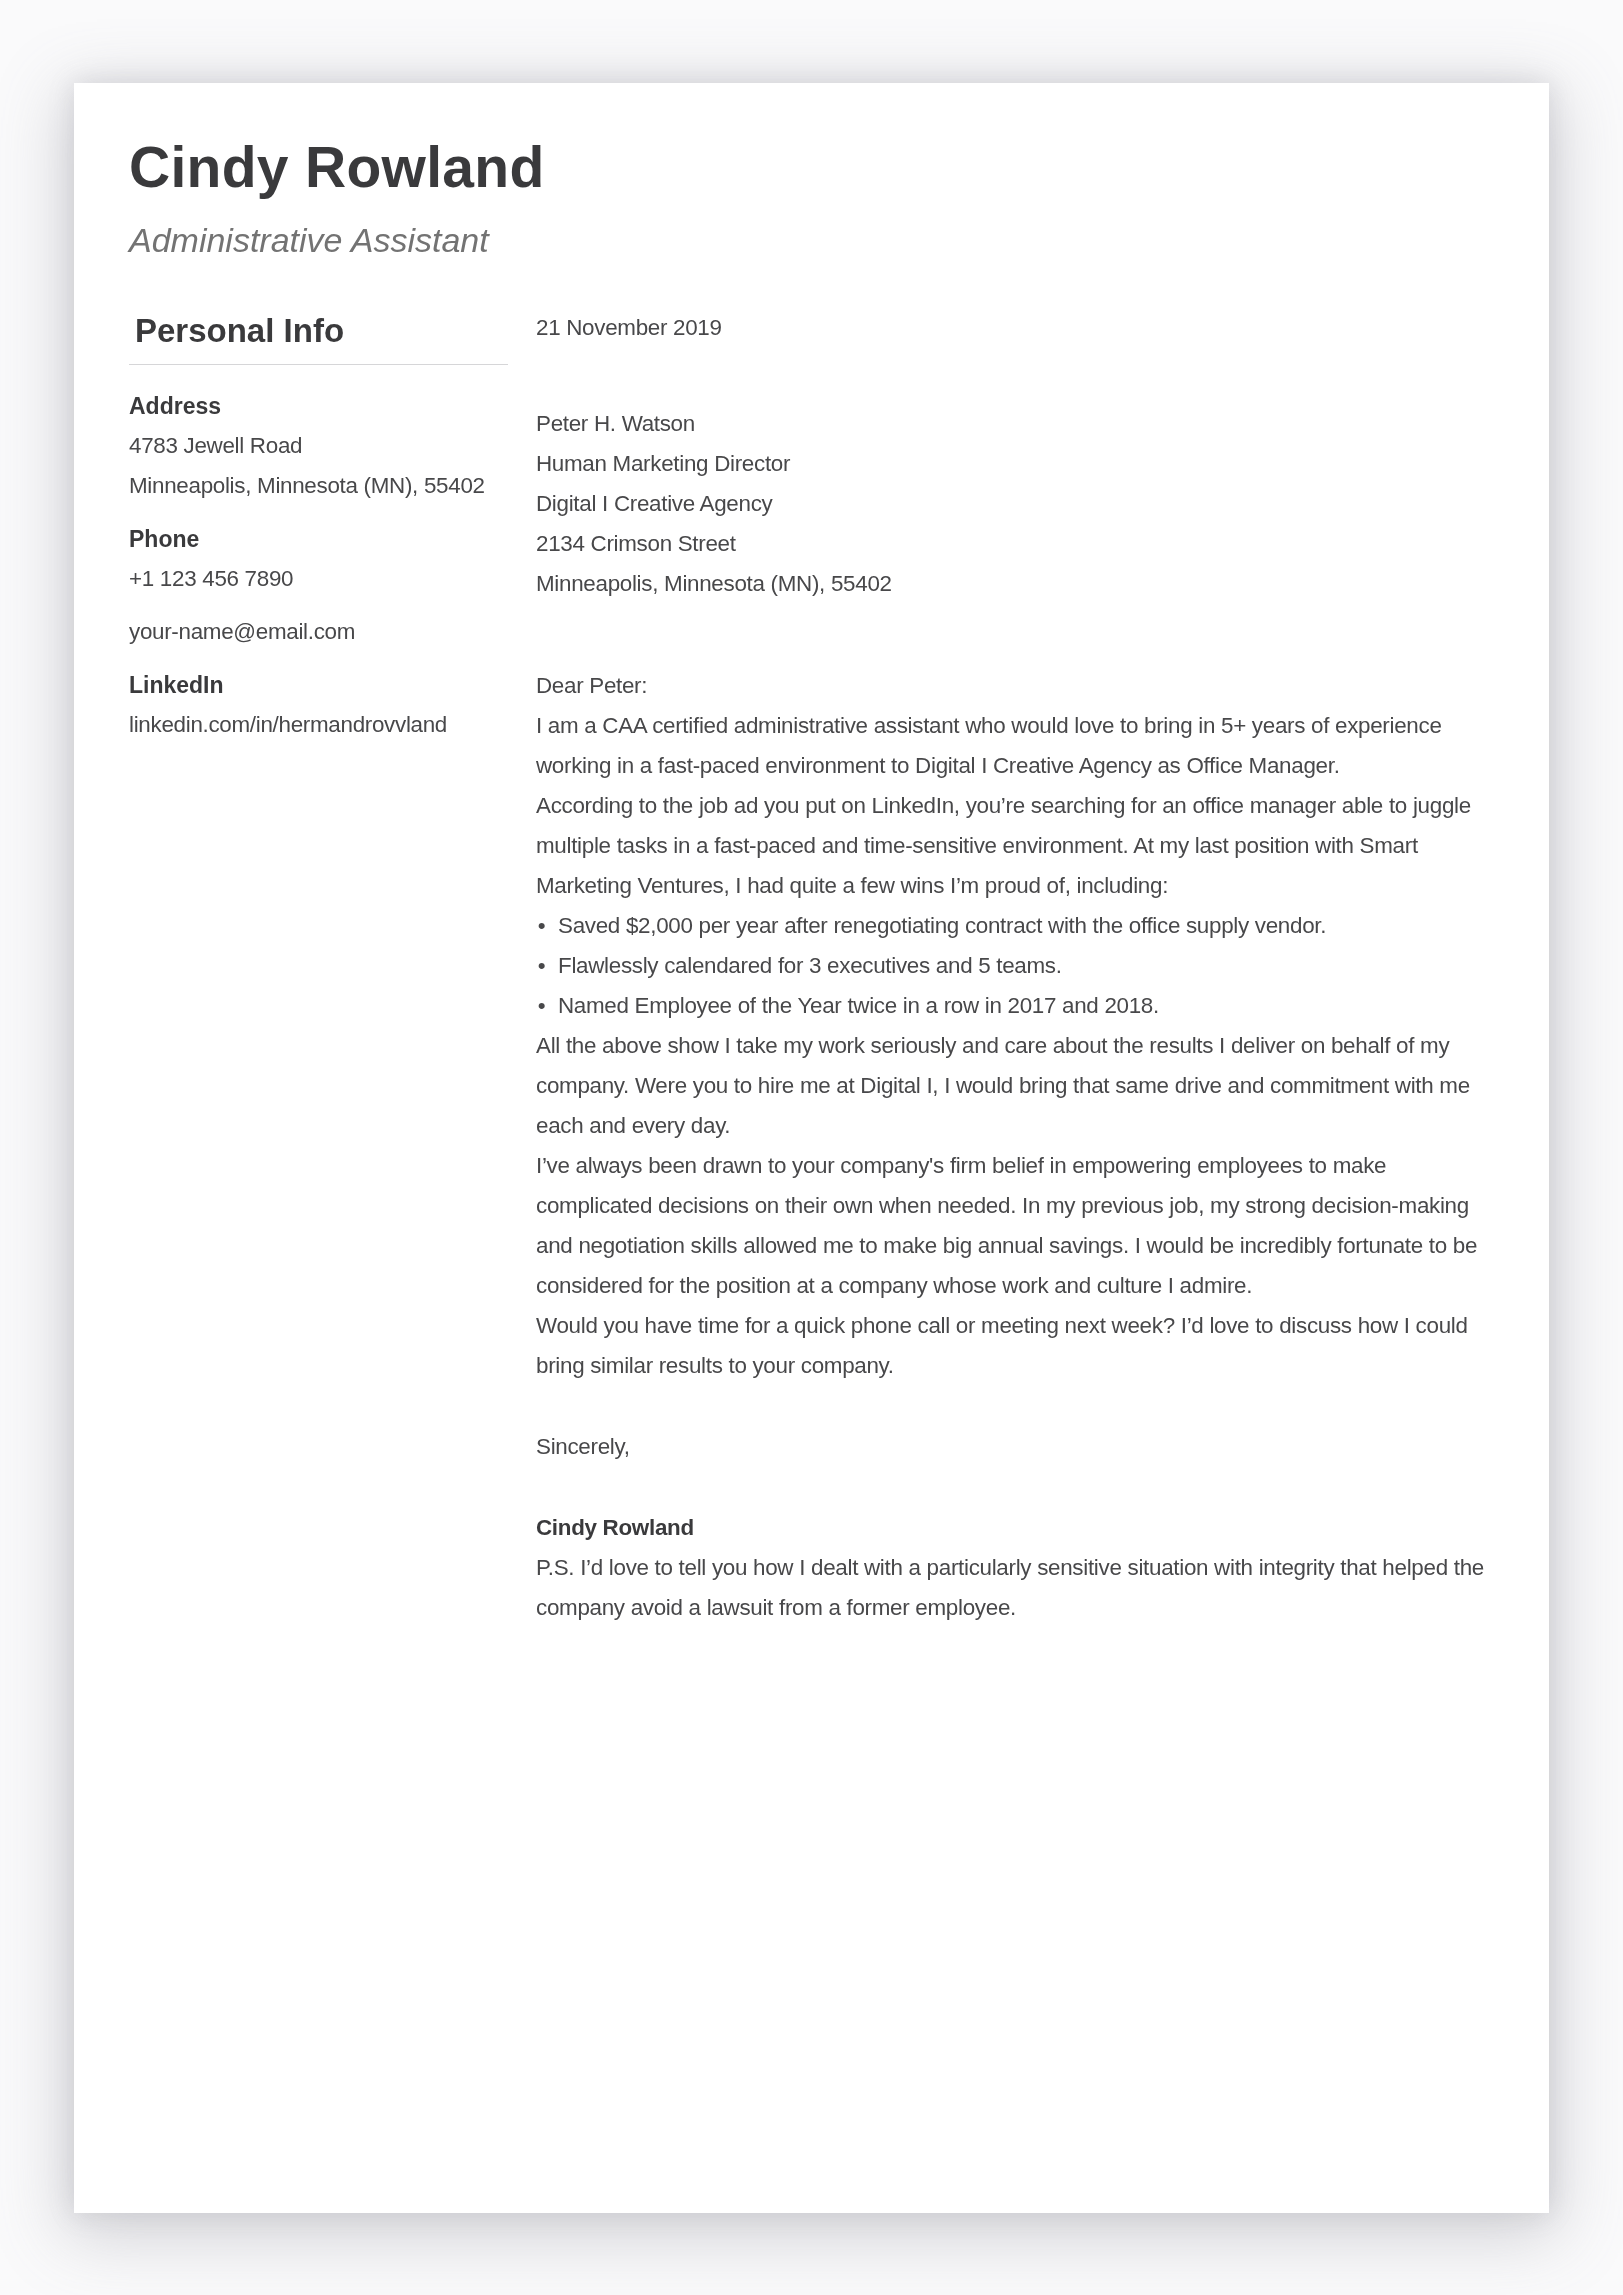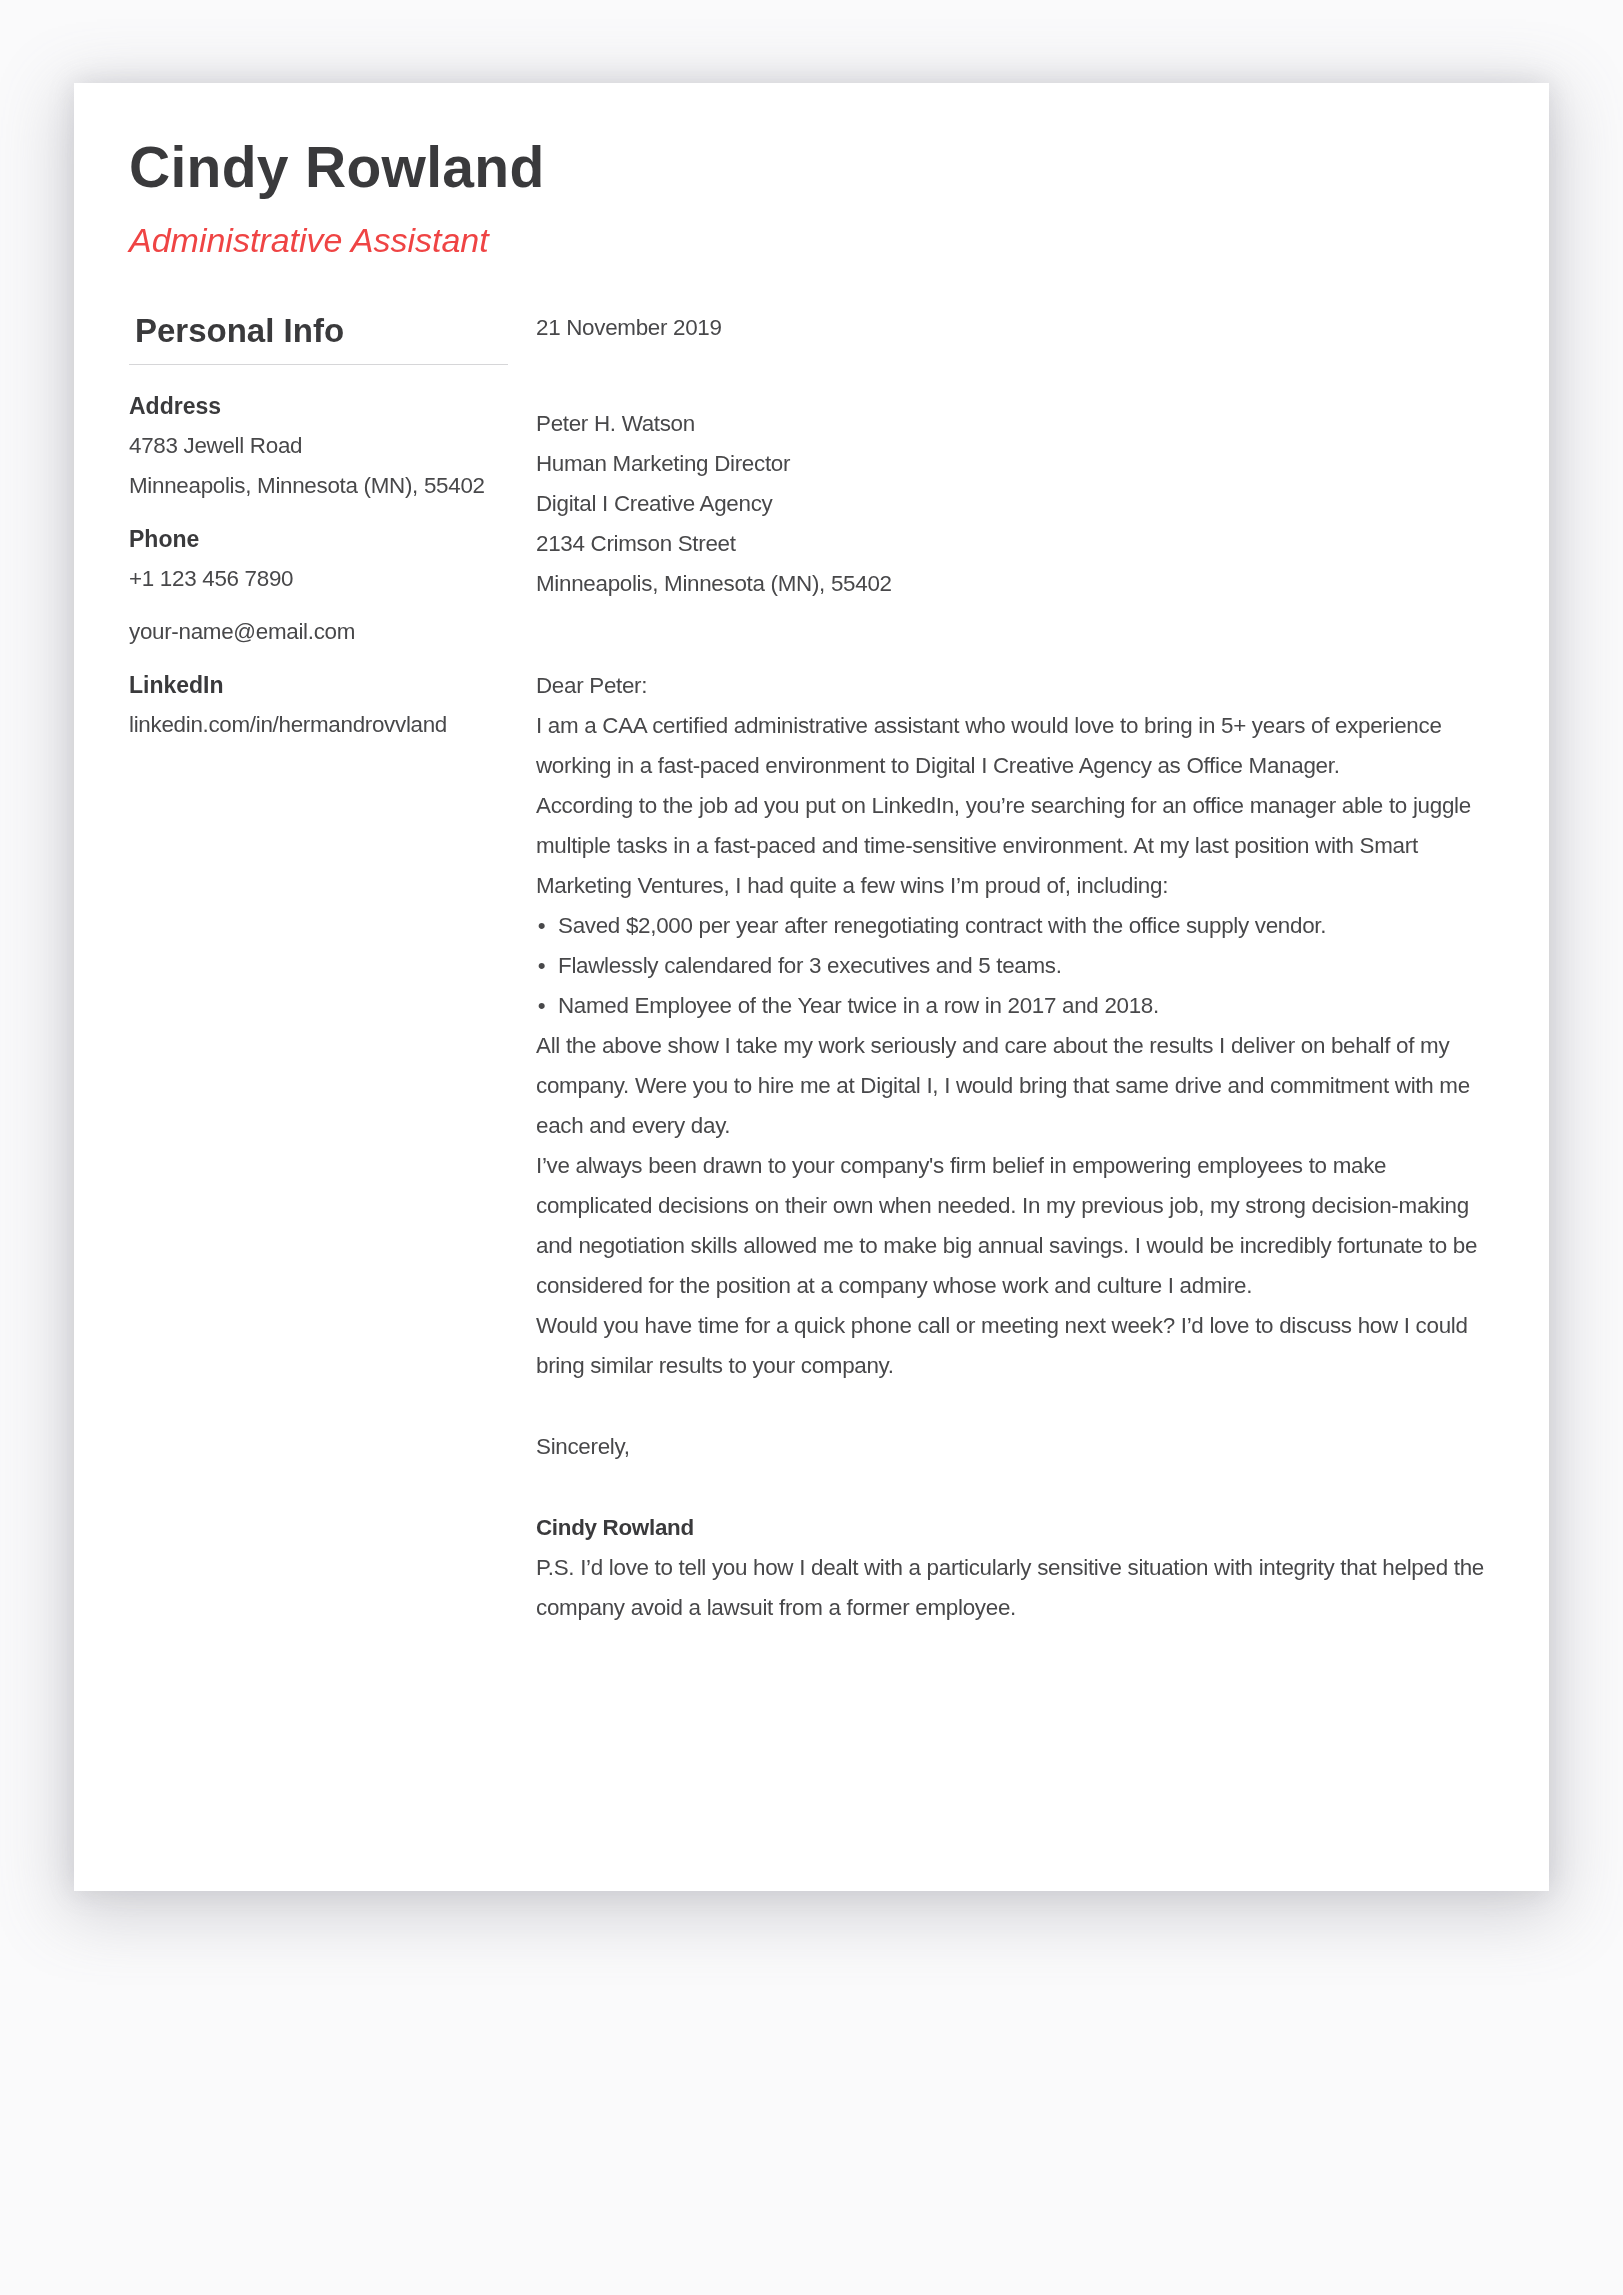--- a/index.html
+++ b/index.html
@@ -10,40 +10,40 @@
     position: relative;
     background: #fafafb;
     font-family: "Liberation Sans", sans-serif;
     overflow: hidden;
   }
   .page {
     position: absolute;
     left: 74px;
     top: 83px;
     width: 1475px;
-    height: 1808px;
+    height: 2130px;
     background: #ffffff;
     box-shadow: 0 0 23.6px rgba(130,130,140,0.22), 0 14.8px 65px 8.9px rgba(120,120,132,0.30);
     padding: 53px 54px 17px 55px;
   }
   .candidate-name {
     margin: 0;
     font-size: 57px;
     line-height: 63px;
     font-weight: 700;
     letter-spacing: 0.3px;
     color: #3a3a3c;
   }
   .candidate-title {
     margin-top: 22.4px;
     font-size: 34px;
     line-height: 38px;
     font-style: italic;
     font-weight: 400;
-    color: #ef4444;
+    color: #737373;
   }
   .columns {
     display: flex;
     align-items: flex-start;
     margin-top: 49px;
   }
   .sidebar {
     width: 379px;
     flex: 0 0 379px;
     margin-right: 28px;

